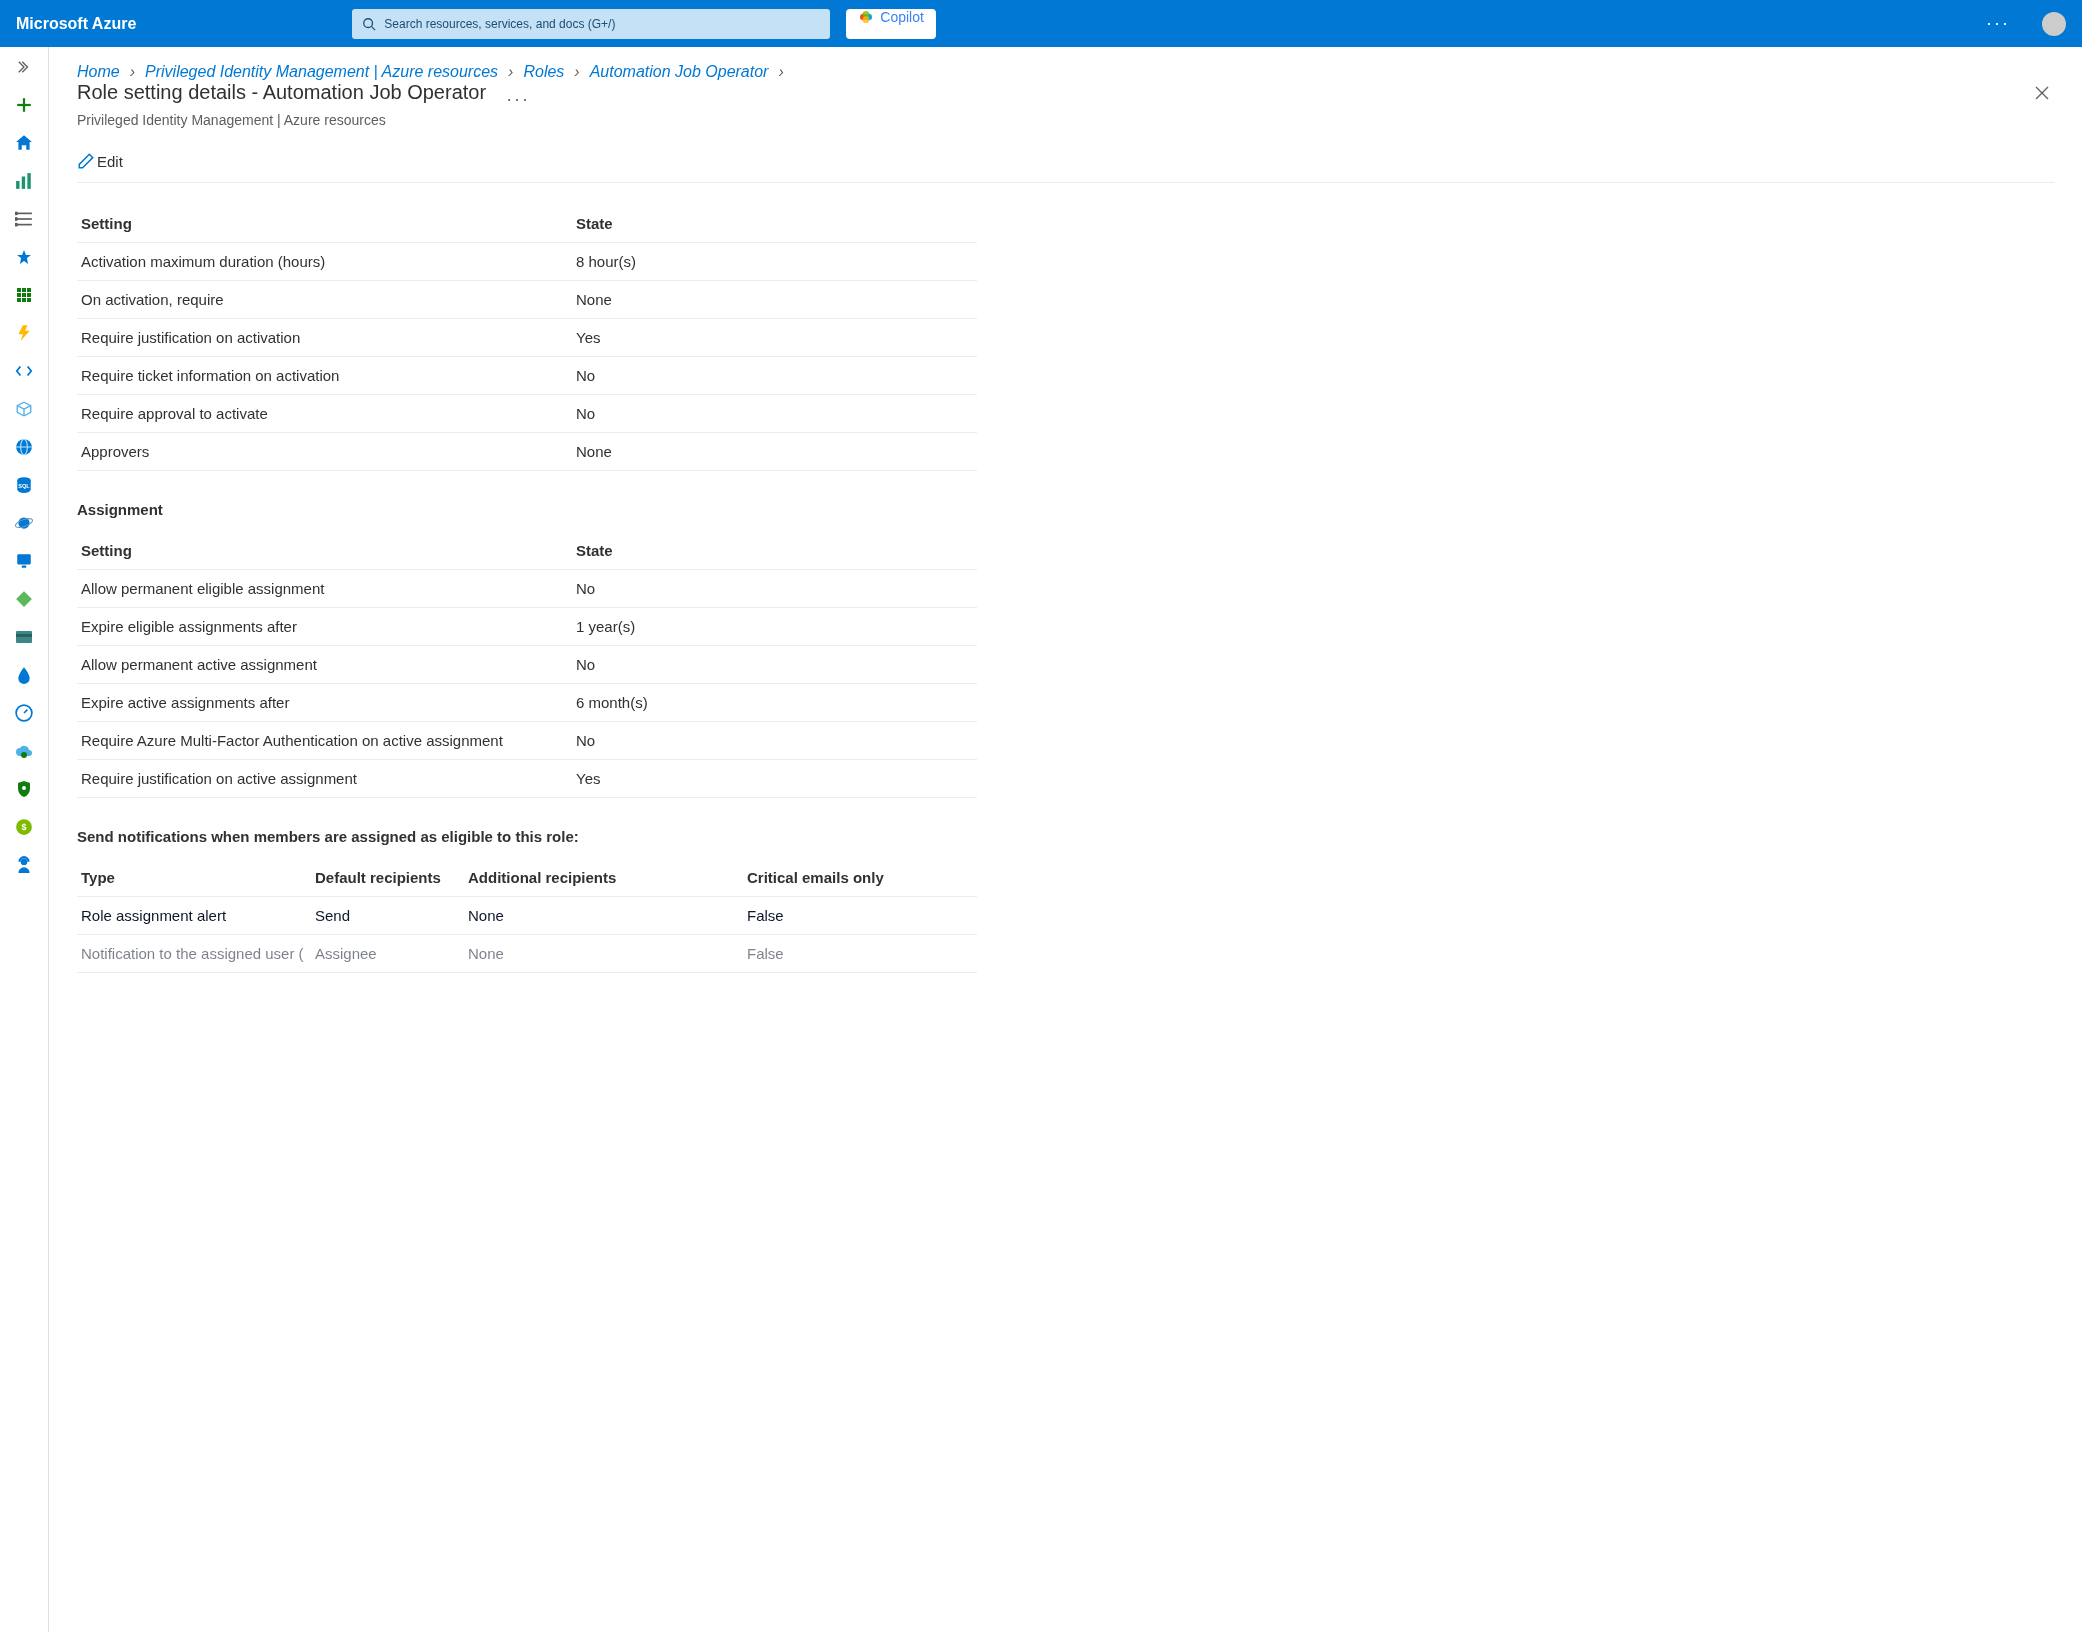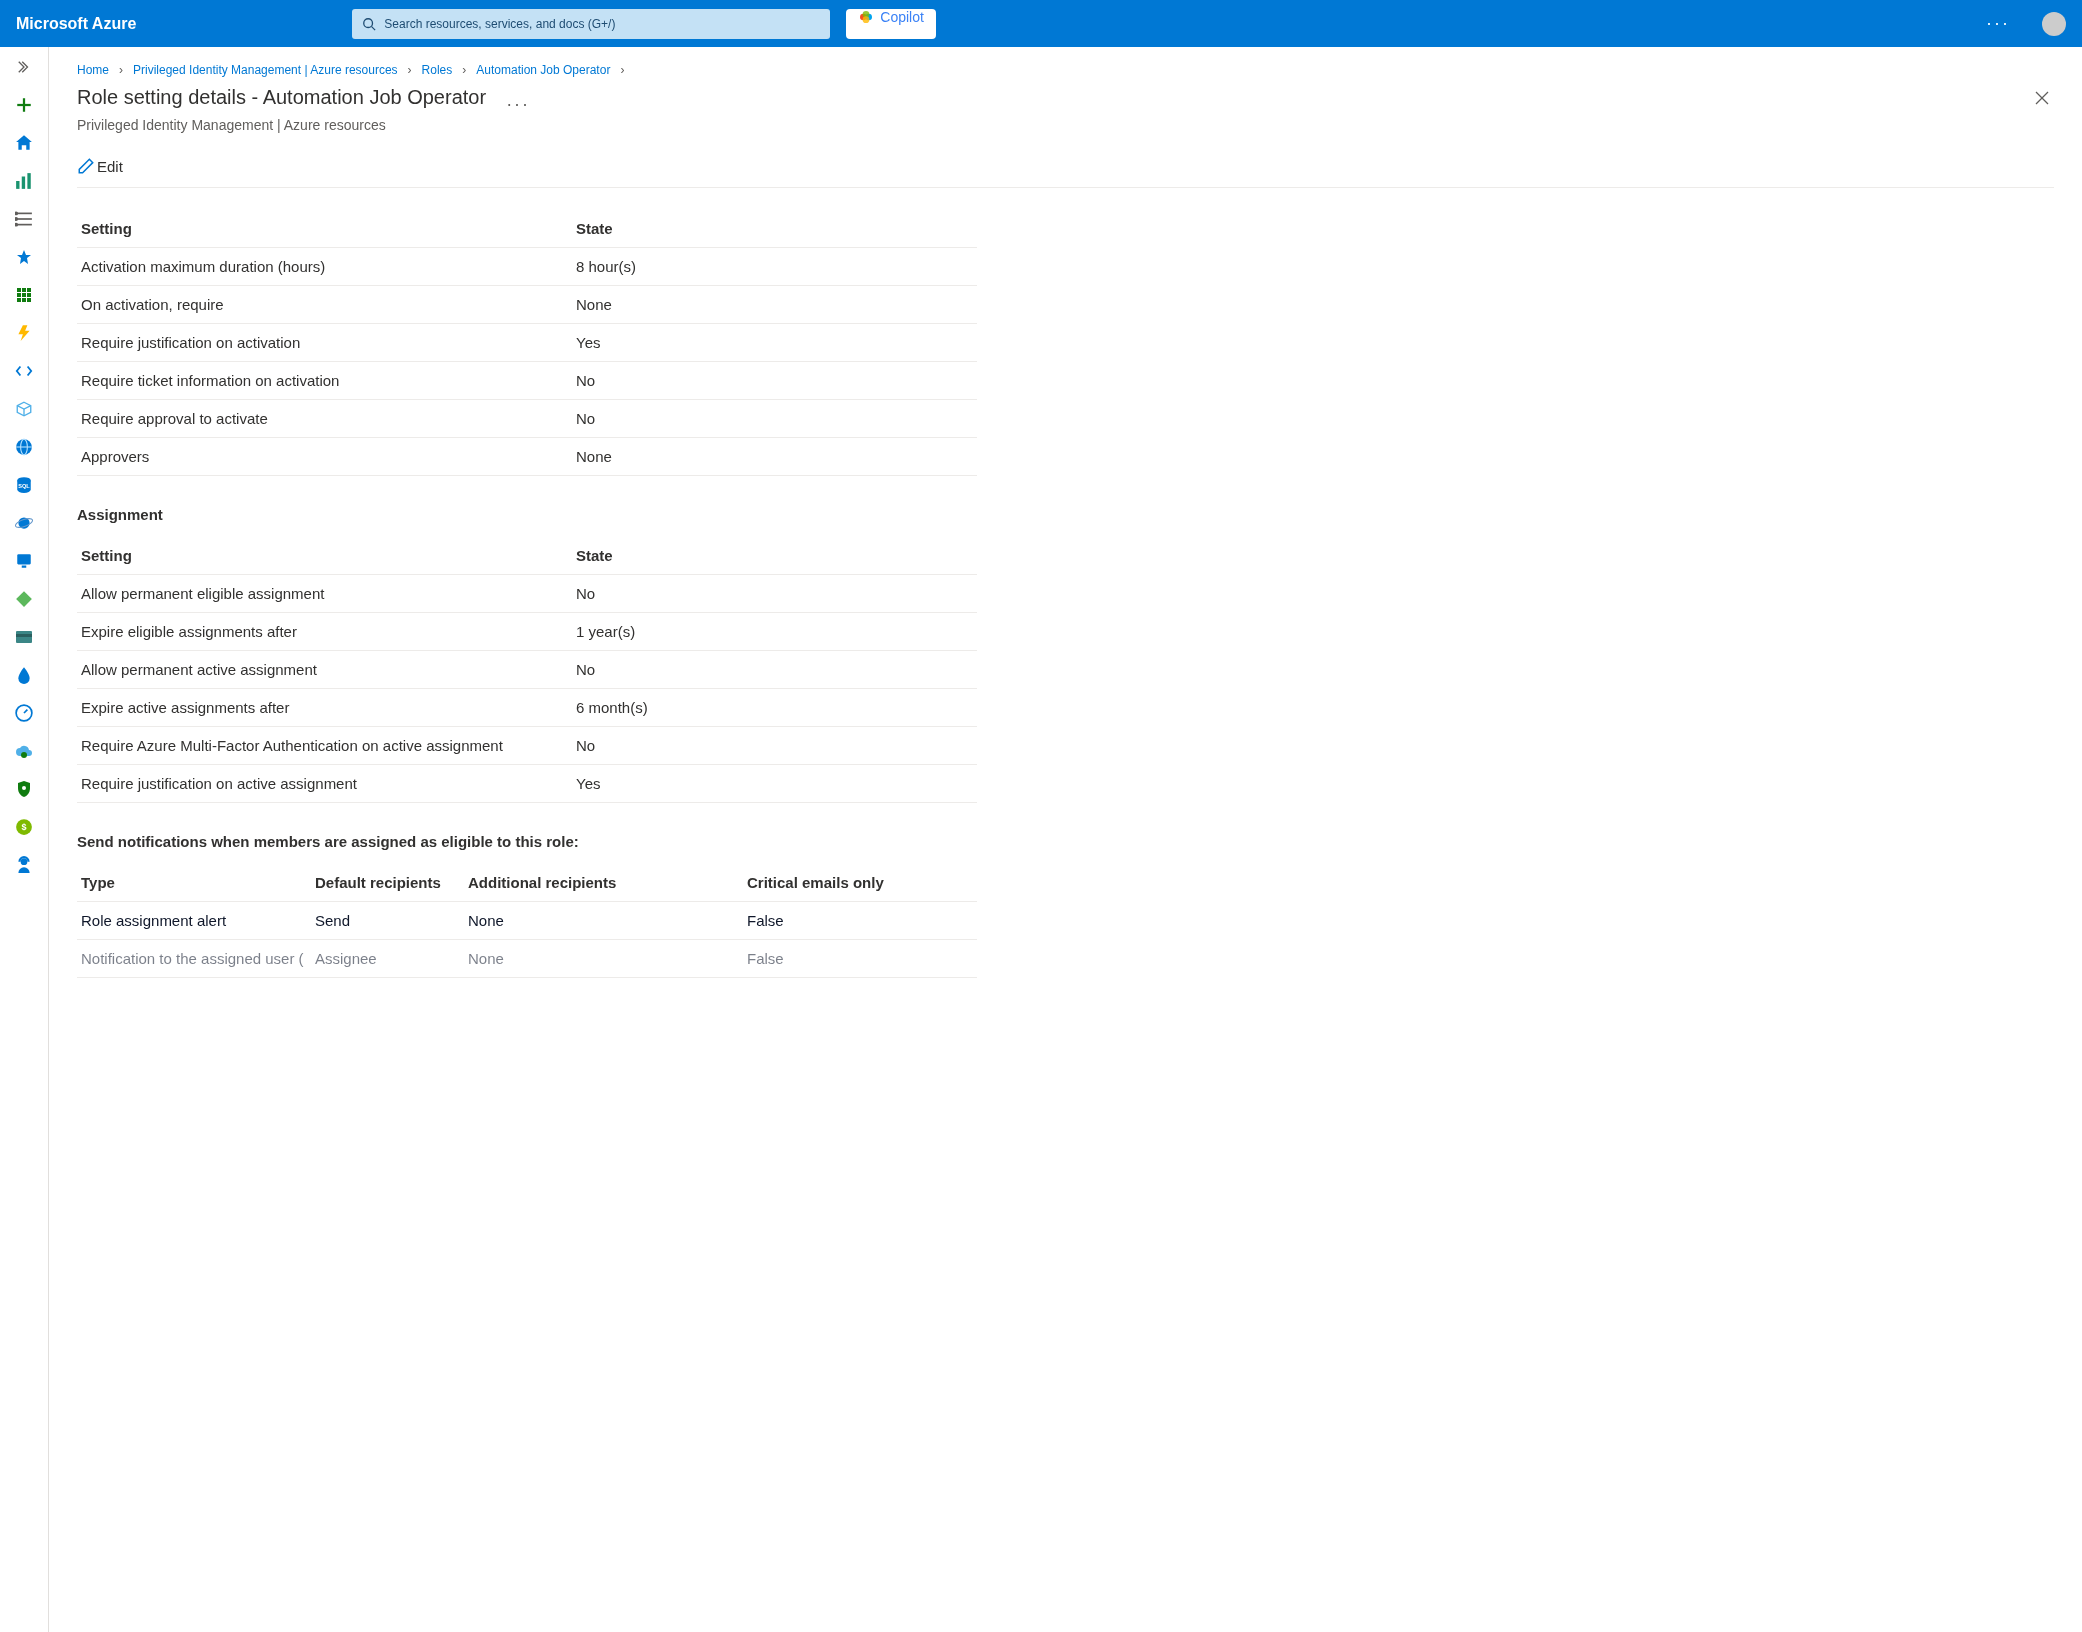--- a/index.html
+++ b/index.html
@@ -14,21 +14,21 @@
   .copilot-logo { width: 16px; height: 16px; }
   .top-spacer { flex: 1; }
   .top-ellipsis { color: #fff; font-size: 18px; letter-spacing: 2px; cursor: pointer; padding: 0 8px; }
   .avatar { width: 24px; height: 24px; border-radius: 50%; background: #ccc; margin-left: 8px; }
   
   .body-row { display: flex; height: calc(100% - 47px); }
   .left-rail { width: 49px; border-right: 1px solid #e1dfdd; display: flex; flex-direction: column; align-items: center; padding-top: 10px; gap: 18px; }
   .rail-icon { width: 20px; height: 20px; cursor: pointer; display:flex; align-items:center; justify-content:center; }
   
   .main { flex: 1; overflow-y: auto; padding: 16px 28px 40px 28px; position: relative; }
-  .breadcrumbs { display: flex; align-items: center; flex-wrap: wrap; gap: 10px; font-size: 12px; margin-bottom: 9px; }
+  .breadcrumbs { display: flex; align-items: center; flex-wrap: wrap; gap: 10px; font-size: 16px; margin-bottom: 0; font-style: italic; }
   .breadcrumbs a { color: #0078d4; text-decoration: none; cursor: pointer; }
   .bc-sep { color: #605e5c; }
   .title-row { display: flex; align-items: flex-start; }
   .page-title { font-size: 20px; font-weight: 400; color: #323130; }
   .title-ellipsis { color: #605e5c; font-size: 18px; letter-spacing: 2px; margin-left: 20px; cursor: pointer; margin-top:8px;}
   .close-x { margin-left: auto; font-size: 18px; color: #605e5c; cursor: pointer; padding: 4px; }
   .subtitle { color: #605e5c; font-size: 14px; margin-top: 2px; margin-bottom: 24px; }
   .toolbar { display: flex; align-items: center; gap: 8px; padding-bottom: 12px; border-bottom: 1px solid #edebe9; margin-bottom: 22px; }
   .edit-btn { display: flex; align-items: center; gap: 2px; color: #323130; font-size: 15px; cursor: pointer; }
   .edit-icon { color: #0078d4; }

